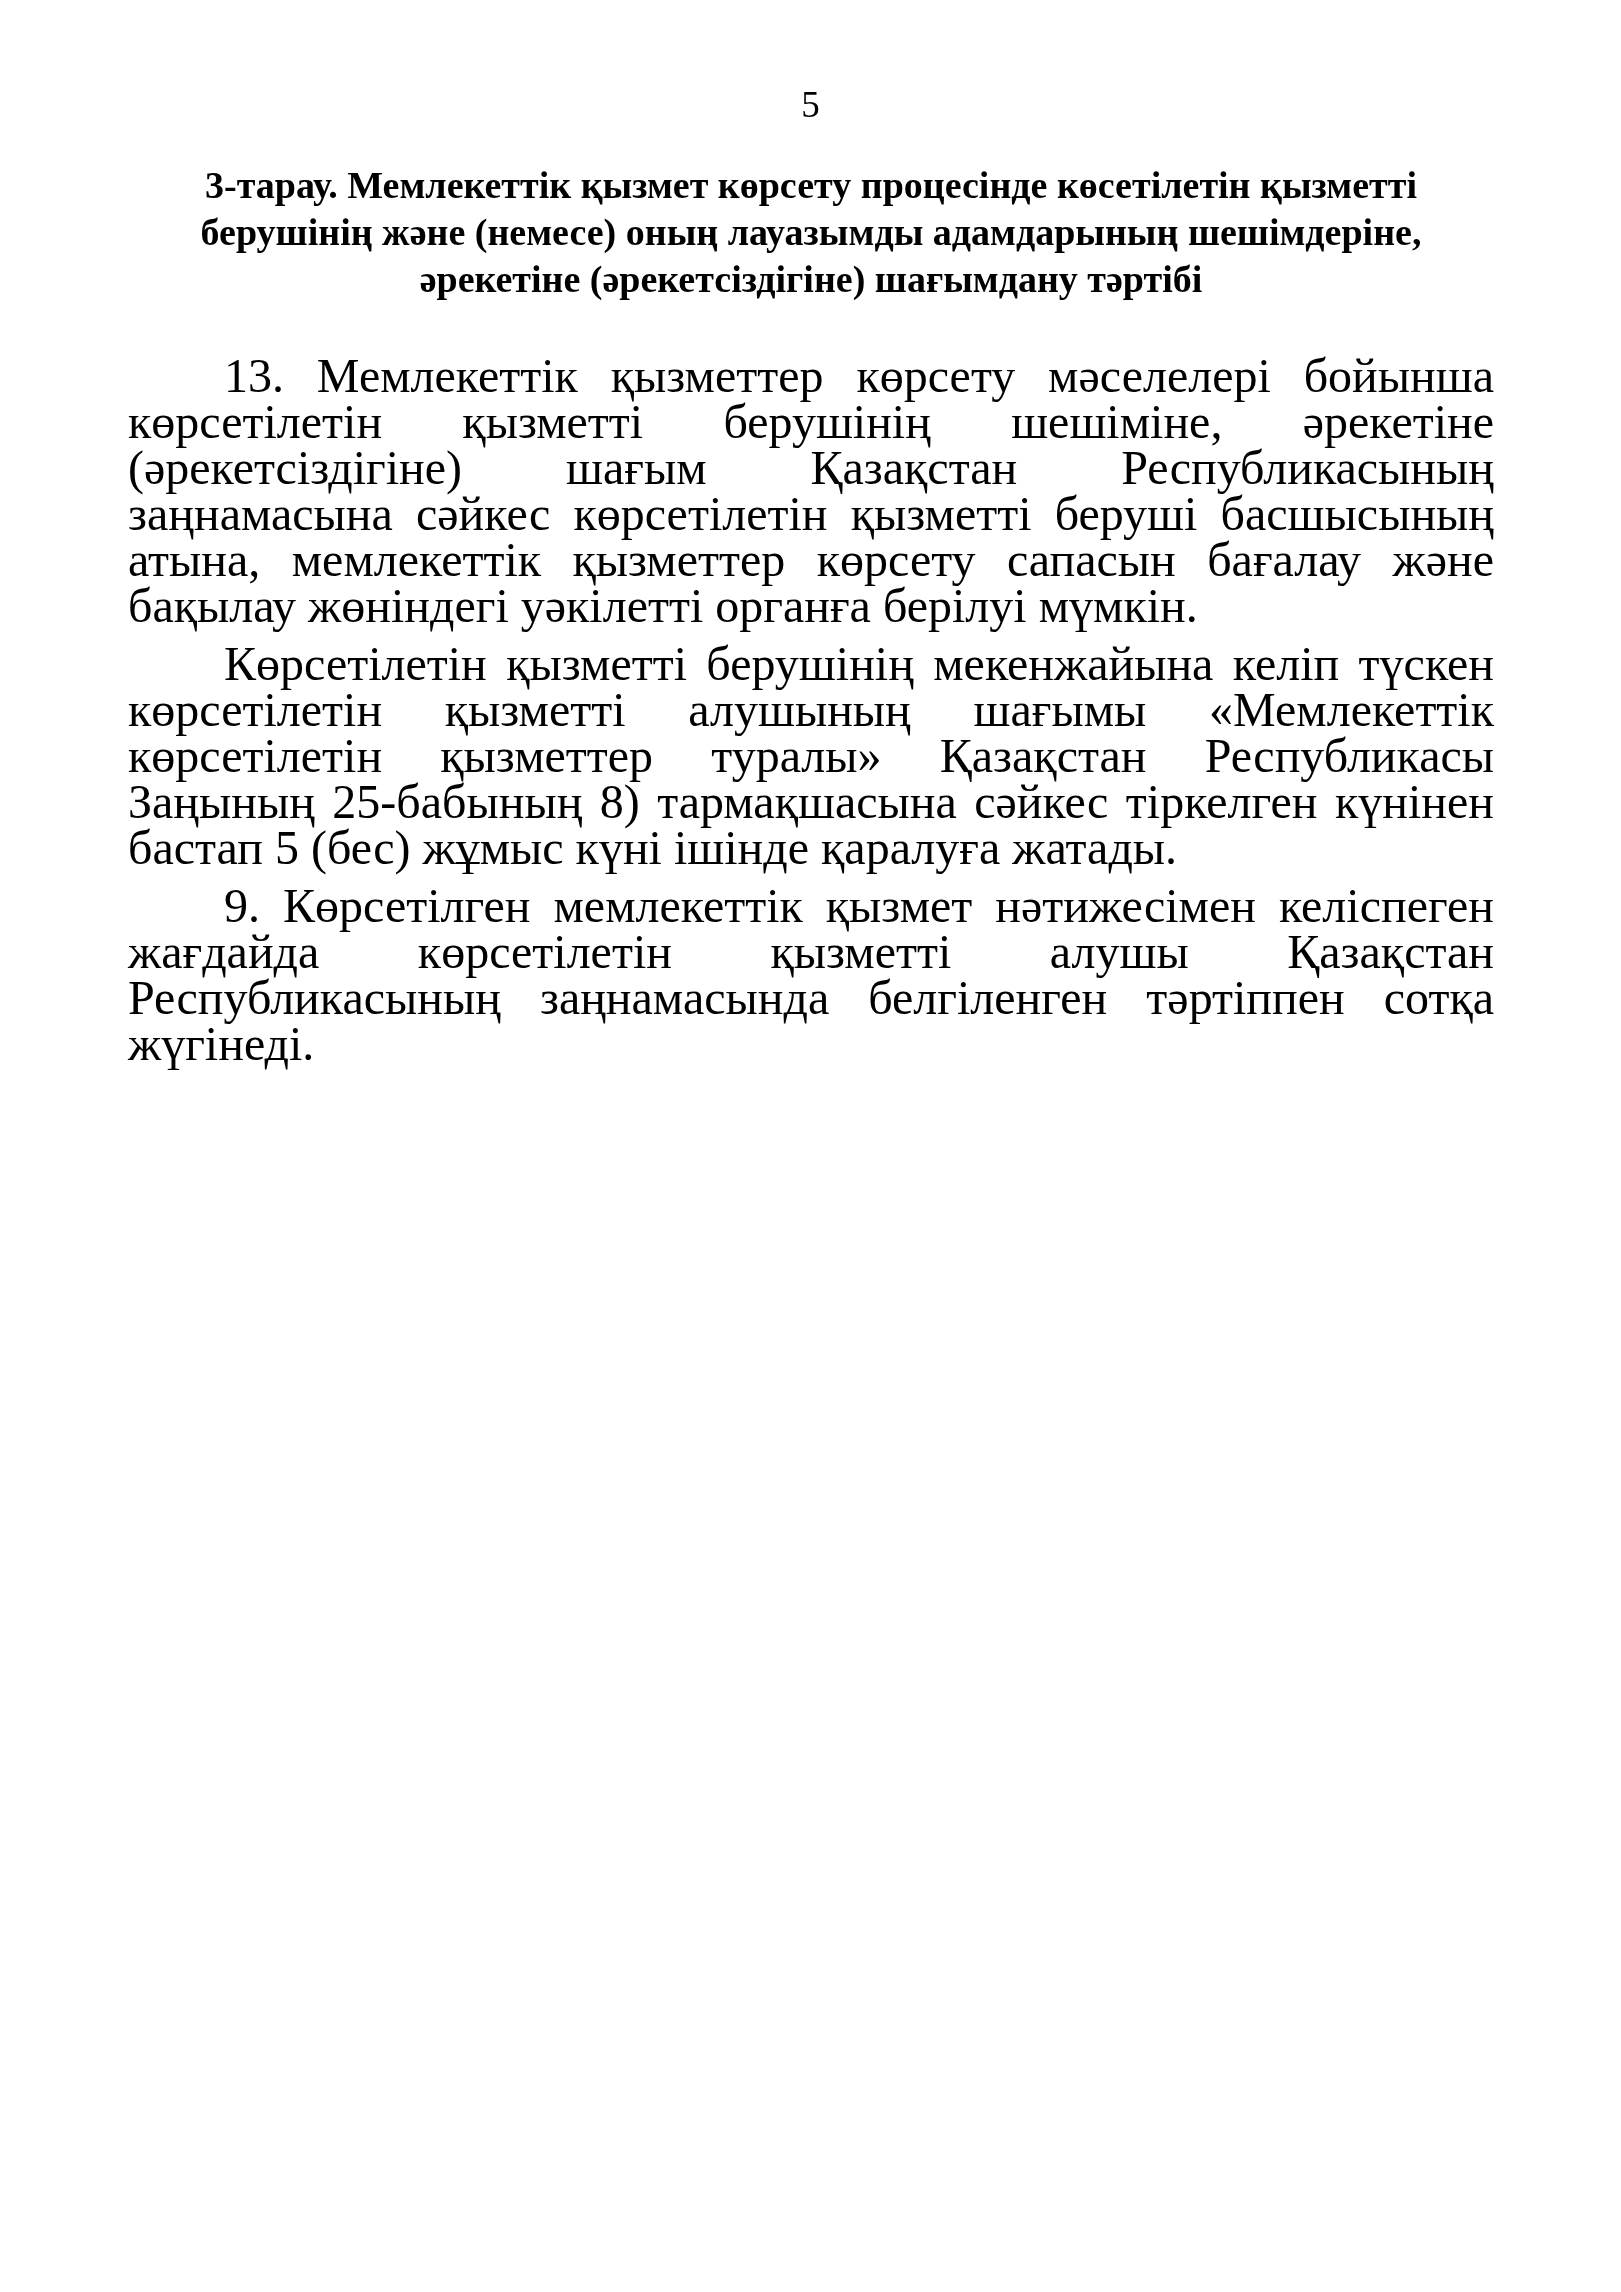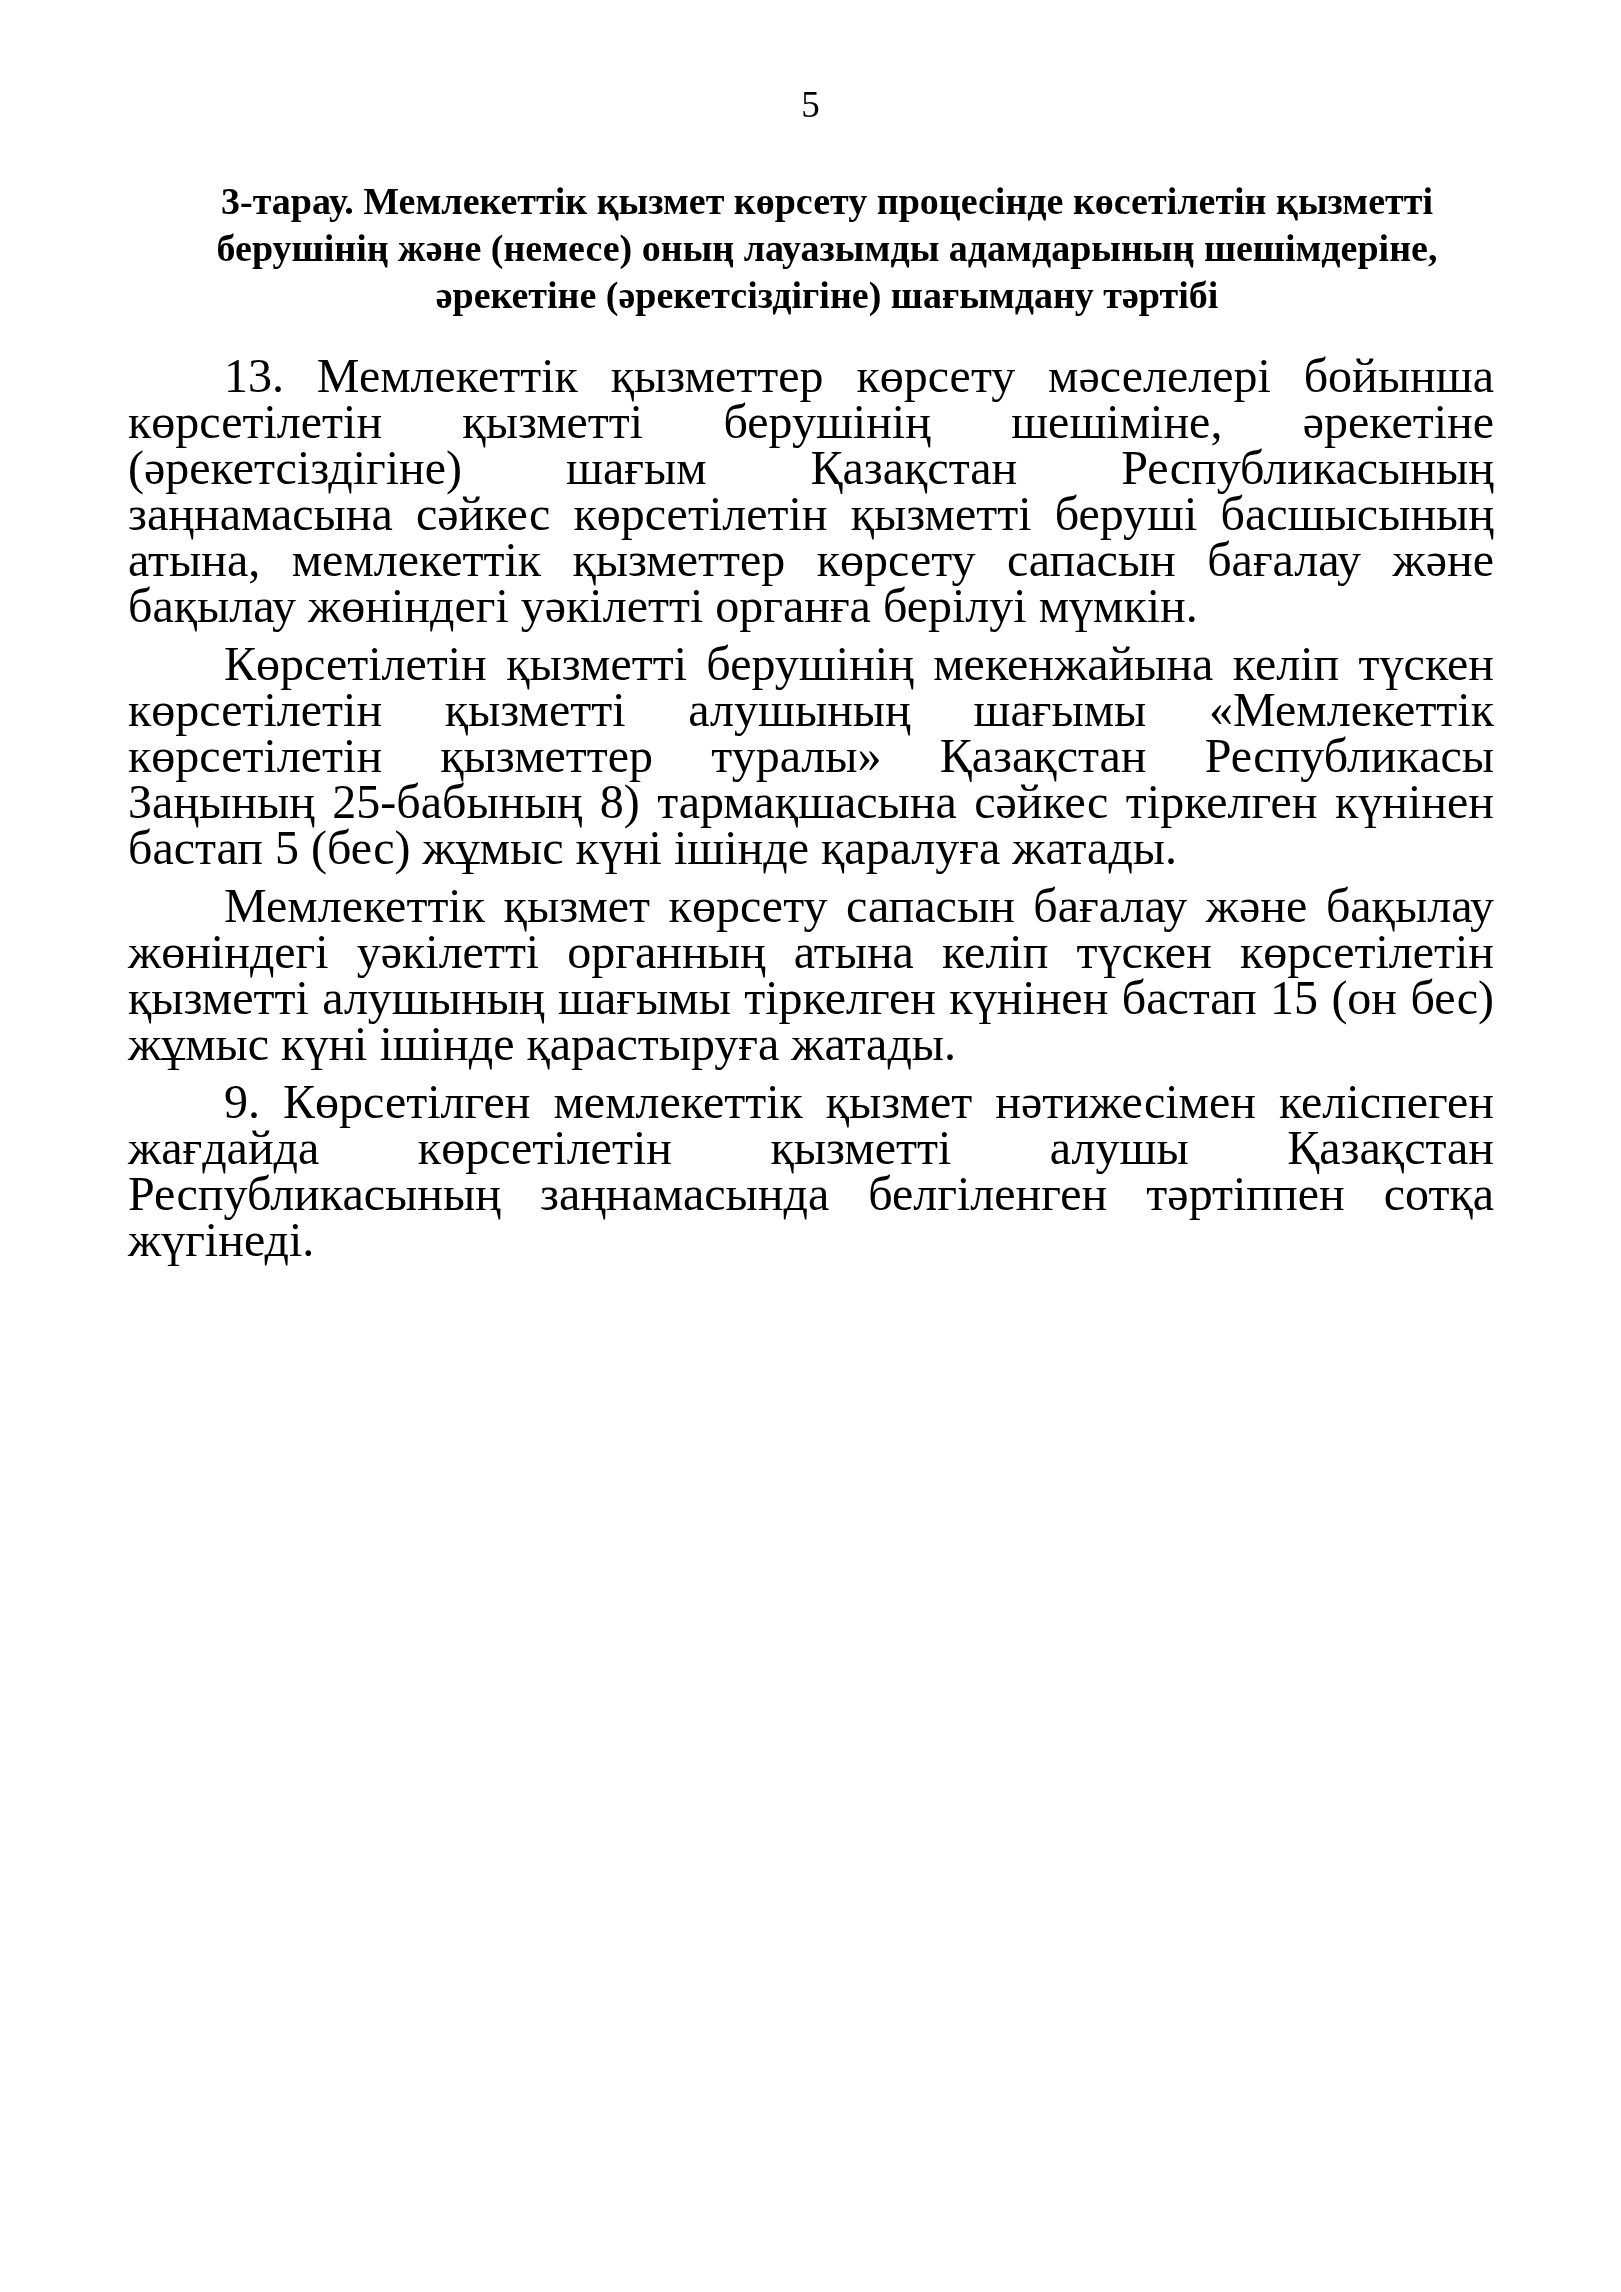--- a/index.html
+++ b/index.html
@@ -23,21 +23,21 @@
     width: 100%;
     text-align: center;
     font-size: 37px;
     line-height: 1;
   }
   .doc-heading {
     position: absolute;
     top: 162px;
     left: 116px;
     width: 1390px;
-    margin: 16px;
+    margin: 0;
     font-size: 38px;
     line-height: 47px;
     font-weight: bold;
     text-align: center;
   }
   .doc-body {
     position: absolute;
     top: 341px;
     left: 116px;
     width: 1390px;
@@ -54,17 +54,16 @@
 <body>
 
 <div class="page">
   <div class="page-number">5</div>
 
   <h1 class="doc-heading">3-тарау. Мемлекеттік қызмет көрсету процесінде көсетілетін қызметті берушінің және (немесе) оның лауазымды адамдарының шешімдеріне, әрекетіне (әрекетсіздігіне) шағымдану тәртібі</h1>
 
   <div class="doc-body">
     <p>13. Мемлекеттік қызметтер көрсету мәселелері бойынша көрсетілетін қызметті берушінің шешіміне, әрекетіне (әрекетсіздігіне) шағым Қазақстан Республикасының заңнамасына сәйкес көрсетілетін қызметті беруші басшысының атына, мемлекеттік қызметтер көрсету сапасын бағалау және бақылау жөніндегі уәкілетті органға берілуі мүмкін.</p>
     <p>Көрсетілетін қызметті берушінің мекенжайына келіп түскен көрсетілетін қызметті алушының шағымы «Мемлекеттік көрсетілетін қызметтер туралы» Қазақстан Республикасы Заңының 25-бабының 8) тармақшасына сәйкес тіркелген күнінен бастап 5 (бес) жұмыс күні ішінде қаралуға жатады.</p>
-    <p>Мемлекеттік қызмет көрсету сапасын бағалау және бақылау жөніндегі уәкілетті органның атына келіп түскен көрсетілетін қызметті алушының шағымы тіркелген күнінен бастап 15 (он бес) жұмыс күні ішінде қарастыруға жатады.</p>
     <p>9. Көрсетілген мемлекеттік қызмет нәтижесімен келіспеген жағдайда көрсетілетін қызметті алушы Қазақстан Республикасының заңнамасында белгіленген тәртіппен сотқа жүгінеді.</p>
   </div>
 </div>
 
 
 </body></html>

